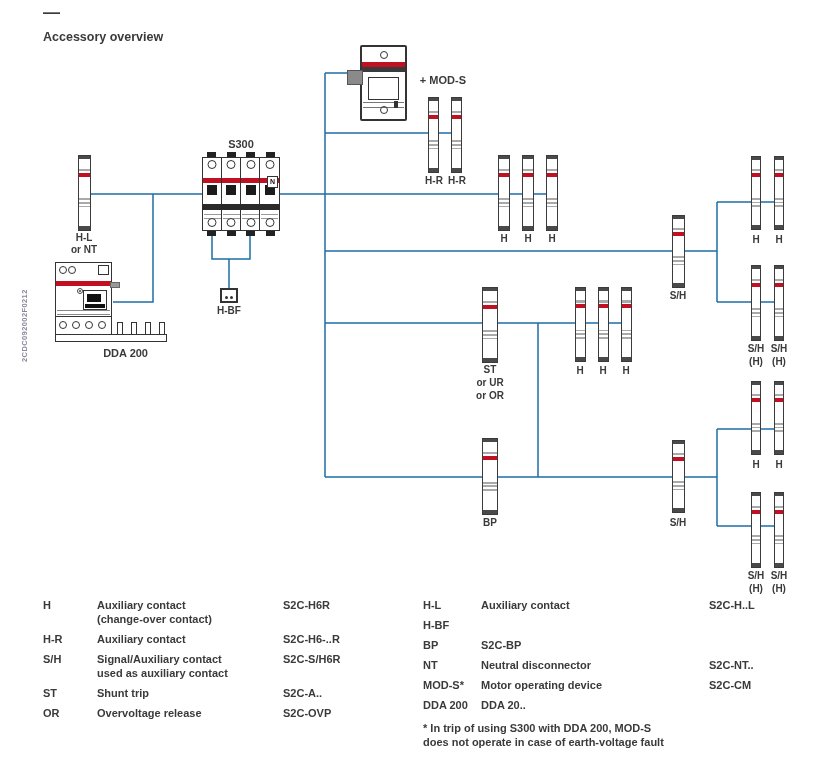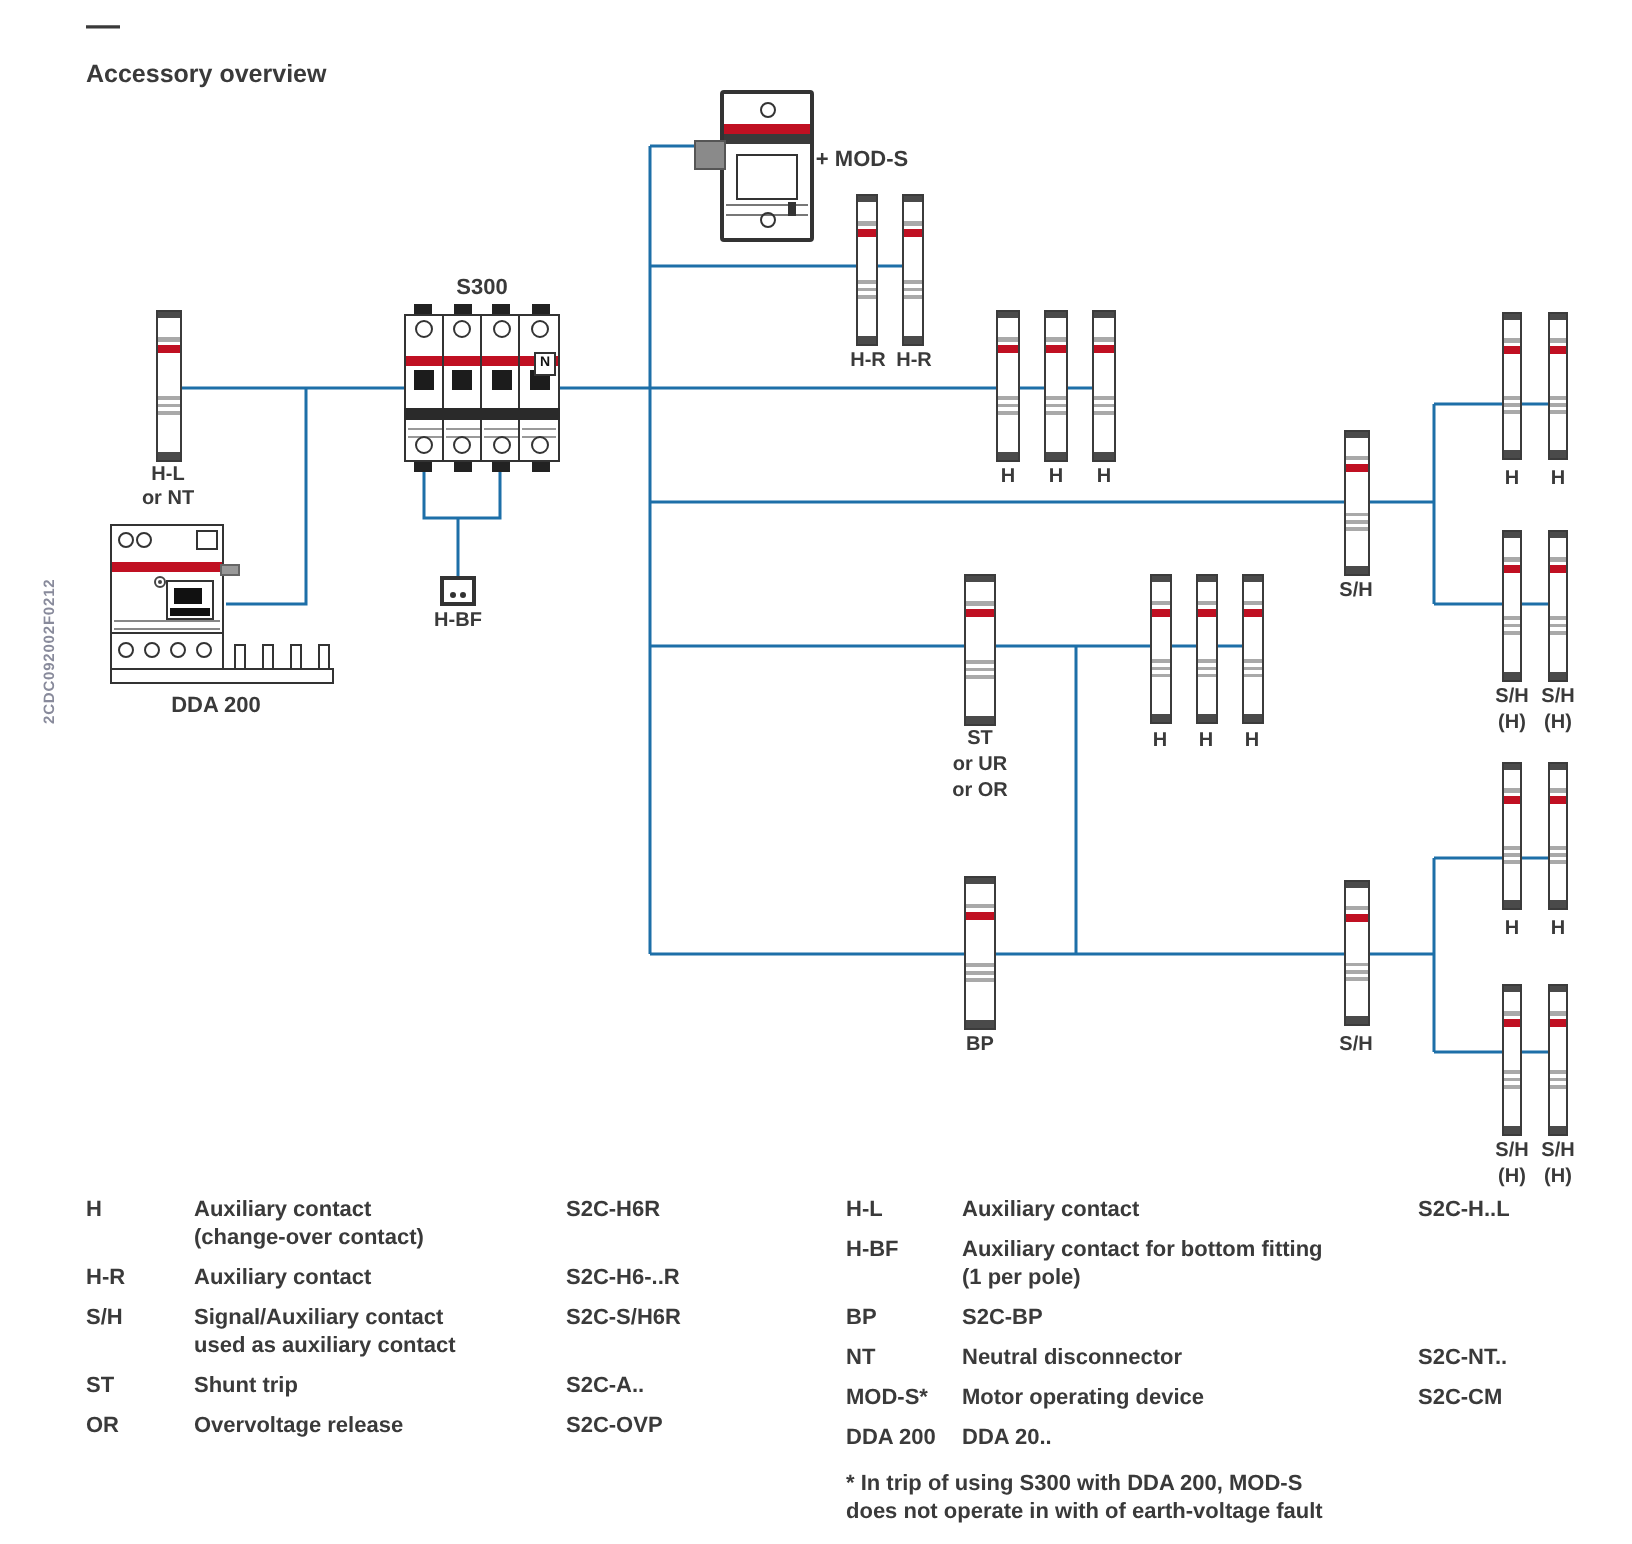--- a/index.html
+++ b/index.html
@@ -15,21 +15,21 @@
     background:linear-gradient(to bottom,
       #4a4a4a 0,#4a4a4a 4%,#fff 4%,#fff 17%,
       #a9a9a9 17%,#a9a9a9 20%,#fff 20%,#fff 22.5%,
       var(--red,#c01022) 22.5%,var(--red,#c01022) 28%,#fff 28%,#fff 57%,
       #a9a9a9 57%,#a9a9a9 59.5%,#fff 59.5%,#fff 62%,
       #a9a9a9 62%,#a9a9a9 64.5%,#fff 64.5%,#fff 67%,
       #a9a9a9 67%,#a9a9a9 69.5%,#fff 69.5%,#fff 94.5%,#4a4a4a 94.5%)}
   
   .dlabel{position:absolute;z-index:3;font:700 10px/1.2 "Liberation Sans",sans-serif;text-align:center;color:var(--text,#3a3a3a);white-space:nowrap}
   .dlabel.big{font-size:11px}
-  .dlabel.left{text-align:center}
+  .dlabel.left{text-align:right}
   
   .s300{position:absolute;left:202px;top:152px;width:78px;height:84px;z-index:2}
   .s300 .tab{position:absolute;width:9px;height:6px;background:#222}
   .s300 .body{position:absolute;left:0;top:5px;width:78px;height:74px;display:flex}
   .s300 .pole{position:relative;flex:1;background:#fff;border:1.5px solid #333;margin-left:-1.5px;box-sizing:border-box}
   .s300 .pole:first-child{margin-left:0}
   .s300 .c1,.s300 .c2{position:absolute;left:50%;transform:translateX(-50%);width:9px;height:9px;border:1.5px solid #333;border-radius:50%;box-sizing:border-box;background:#fff}
   .s300 .c1{top:2px}.s300 .c2{bottom:3px}
   .s300 .red{position:absolute;left:0;right:0;top:20px;height:5px;background:var(--red,#c01022)}
   .s300 .tog{position:absolute;left:50%;top:27px;transform:translateX(-50%);width:10px;height:10px;background:#1c1c1c}
@@ -307,24 +307,20 @@
         <div class="lt">H-L</div>
         <div class="ld">
           <div class="">Auxiliary contact</div>
         </div>
         <div class="lc">
           <div class="">S2C-H..L</div>
         </div>
       </div>
       <div class="leg-row">
         <div class="lt">H-BF</div>
-        <div class="ld">
-          <div class="">Auxiliary contact for bottom fitting</div>
-          <div class="">(1 per pole)</div>
-        </div>
       </div>
       <div class="leg-row">
         <div class="lt">BP</div>
         <div class="lc">
           <div class="">S2C-BP</div>
         </div>
       </div>
       <div class="leg-row">
         <div class="lt">NT</div>
         <div class="ld">
@@ -344,17 +340,17 @@
         </div>
       </div>
       <div class="leg-row">
         <div class="lt">DDA 200</div>
         <div class="lc">
           <div class="">DDA 20..</div>
         </div>
       </div>
       <div class="footnote">
         <div>* In trip of using S300 with DDA 200, MOD-S</div>
-        <div>does not operate in with of earth-voltage fault</div>
+        <div>does not operate in case of earth-voltage fault</div>
       </div>
     </div>
 
 </div>
 
 </body></html>

